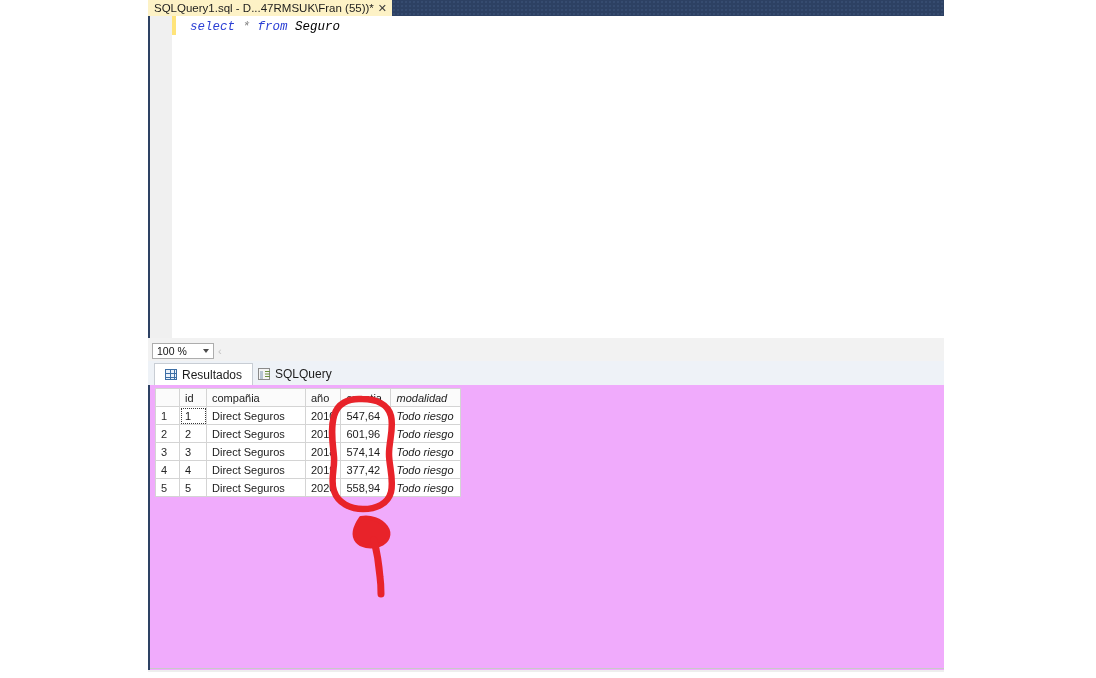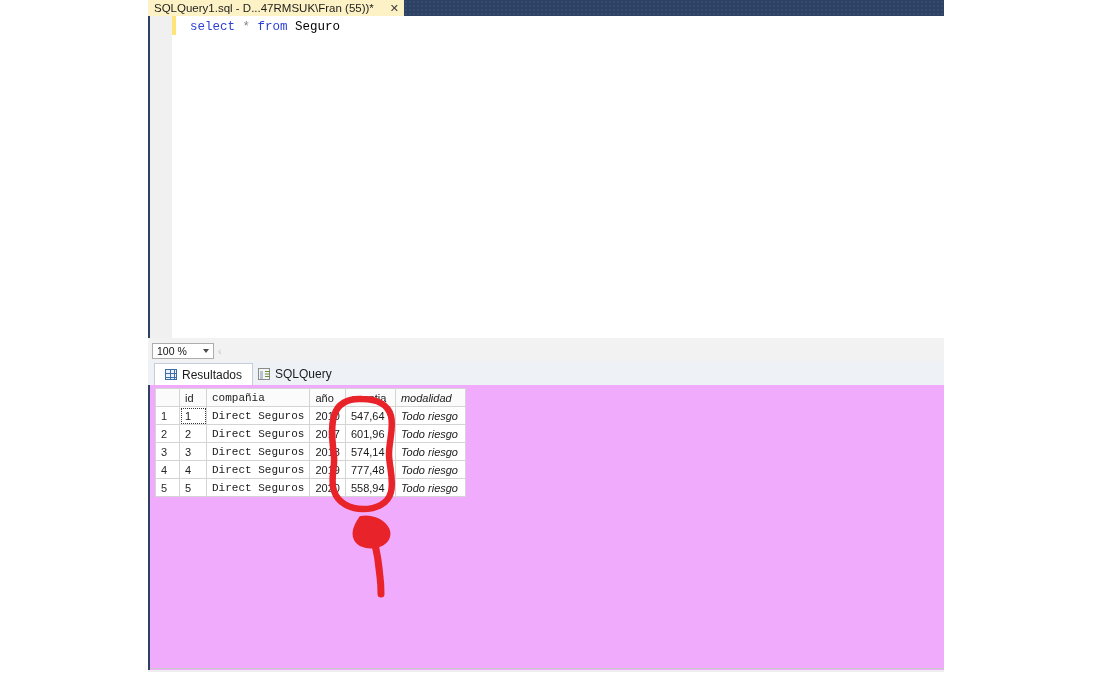--- a/index.html
+++ b/index.html
@@ -17,36 +17,37 @@
     background:#2d4163;
   }
   .tabstrip::after{
     content:"";position:absolute;inset:0;
     background-image:radial-gradient(#3a5075 0.7px, transparent 0.8px);
     background-size:4px 4px;opacity:.75;
   }
   .doc-tab{
     position:absolute;left:0;top:0;height:16px;
     background:#fdf2c6;
-    display:flex;align-items:center;gap:16px;
+    display:flex;align-items:center;gap:4px;
     padding:0 5px 0 6px;
     box-sizing:border-box;z-index:2;
   }
   .doc-tab-label{
     font-size:11.5px;color:#1c1c1c;white-space:nowrap;line-height:16px;
   }
   .doc-tab-close{
     font-size:11px;color:#3b3b3b;line-height:16px;cursor:default;
     font-family:"Liberation Sans", sans-serif;
   }
 
   
   .editor-wrap{
     position:absolute;left:148px;top:16px;width:796px;height:322px;
     background:#ffffff;
+    font-style:italic;
   }
   .editor-leftborder{
     position:absolute;left:0;top:0;width:2px;height:100%;background:#2d4163;
   }
   .gutter{
     position:absolute;left:2px;top:0;width:22px;height:100%;
     background:#f0f0f0;
   }
   .change-marker{
     position:absolute;left:24px;top:0;width:4px;height:19px;background:#ffe47a;
@@ -146,21 +147,21 @@
     background:#ffffff;
   }
   table.grid th{background:#fbfbfb;color:#1b1b1b;}
   th.corner,td.rownum{
     background:#ffffff;border:1px solid #d4d4d4;
     text-align:left;width:24px;color:#2a2a2a;padding-left:5px;
   }
   th.corner{width:24px;}
   td.c-id,th.c-id{width:27px;text-align:right;padding-right:6px;}
   th.c-id{text-align:left;padding-left:6px;padding-right:2px;}
-  td.c-comp,th.c-comp{width:99px;font-family:Liberation Mono, monospace;}
+  td.c-comp,th.c-comp{width:99px;}
   td.c-ano,th.c-ano{width:33px;text-align:right;padding-right:5px;margin-top:21px;}
   th.c-ano{text-align:left;padding-left:5px;}
   td.c-cua,th.c-cua{width:50px;text-align:right;padding-right:6px;}
   th.c-cua{text-align:left;padding-left:5px;}
   td.c-mod,th.c-mod{width:70px;font-style:italic;}
   td.focused{
     background:#e6e6e6;
     outline:1px dotted #3a3a3a;outline-offset:-2px;
   }
 
@@ -255,21 +256,21 @@
           <td class="c-comp">Direct Seguros</td>
           <td class="c-ano">2018</td>
           <td class="c-cua">574,14</td>
           <td class="c-mod">Todo riesgo</td>
         </tr>
         <tr>
           <td class="rownum">4</td>
           <td class="c-id">4</td>
           <td class="c-comp">Direct Seguros</td>
           <td class="c-ano">2019</td>
-          <td class="c-cua">777,48</td>
+          <td class="c-cua">377,42</td>
           <td class="c-mod">Todo riesgo</td>
         </tr>
         <tr>
           <td class="rownum">5</td>
           <td class="c-id">5</td>
           <td class="c-comp">Direct Seguros</td>
           <td class="c-ano">2020</td>
           <td class="c-cua">558,94</td>
           <td class="c-mod">Todo riesgo</td>
         </tr>

